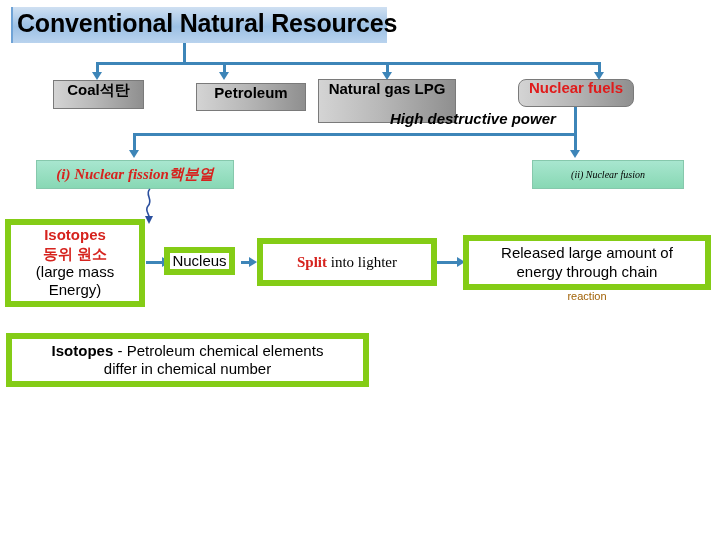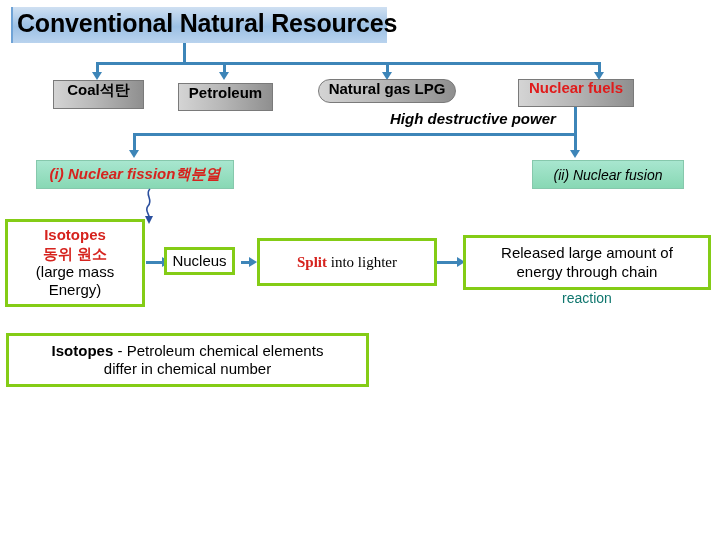--- a/index.html
+++ b/index.html
@@ -53,45 +53,46 @@
   .gbox.red{color:#e01b1b;}
 
   
   .mbox{
     position:absolute;
     background:linear-gradient(to bottom,#a8e6cf 0%,#88d8b4 100%);
     border:1px solid #86c8ac;
     box-sizing:border-box;
     display:flex;align-items:center;justify-content:center;
     white-space:nowrap;
+    font-family:Liberation Serif, serif;
   }
   .mbox .t-red{color:#d6231e;font-weight:bold;font-style:italic;font-size:15px;}
-  .mbox .t-blk{color:#000;font-style:italic;font-size:14px;}
+  .mbox .t-blk{color:#000;font-style:italic;font-size:10px;}
 
   
   .wbox{
     position:absolute;
     background:#ffffff;
-    border:3px solid #84cc16;
+    border:6px solid #84cc16;
     box-sizing:border-box;
     display:flex;align-items:center;justify-content:center;
     text-align:center;
     font-size:15px;color:#000;
     line-height:1.22;
   }
   .wbox.overflow{overflow:visible;}
   .red-b{color:#d6231e;font-weight:bold;}
   .blk-b{color:#000;font-weight:bold;}
 
   .free-txt{
     position:absolute;font-size:15px;font-weight:bold;font-style:italic;
     color:#000;white-space:nowrap;
   }
   .overflow-line{
-    position:absolute;font-size:14px;color:#0f766e;white-space:nowrap;
+    position:absolute;font-size:11px;color:#a16207;white-space:nowrap;
     text-align:center;
   }
 </style>
 </head>
 <body>
 
 <div id="stage">
 
   <div class="title-bg"></div>
   <div class="title-text">Conventional Natural Resources</div>
@@ -107,29 +108,29 @@
 
   <div class="arrow-d" style="left:92px;top:72px;"></div>
   <div class="arrow-d" style="left:219px;top:72px;"></div>
   <div class="arrow-d" style="left:382px;top:72px;"></div>
   <div class="arrow-d" style="left:594px;top:72px;"></div>
 
   <div class="gbox" style="left:53px;top:80px;width:91px;height:29px;">
     <span>Coal석탄</span>
   </div>
 
-  <div class="gbox" style="left:178px;top:83px;width:95px;height:28px;">
+  <div class="gbox" style="left:196px;top:83px;width:110px;height:28px;">
     <span>Petroleum</span>
   </div>
 
-  <div class="gbox" style="left:318px;top:79px;width:138px;height:24px;border-radius:14px;">
+  <div class="gbox" style="left:318px;top:79px;width:138px;height:44px;">
     <span>Natural gas LPG</span>
   </div>
 
-  <div class="gbox red" style="left:518px;top:79px;width:116px;height:28px;">
+  <div class="gbox red" style="left:518px;top:79px;width:116px;height:28px;border-radius:8px;">
     <span style="display:block;text-align:center;line-height:1.0;white-space:normal;width:100%;">Nuclear fuels</span>
   </div>
 
   <div class="free-txt" style="left:390px;top:110px;">High destructive power</div>
 
   <div class="ln vline" style="left:574px;top:107px;height:27px;"></div>
   <div class="ln hline" style="left:133px;top:133px;width:444px;"></div>
   <div class="ln vline" style="left:133px;top:133px;height:18px;"></div>
   <div class="ln vline" style="left:574px;top:133px;height:18px;"></div>
   <div class="arrow-d" style="left:129px;top:150px;"></div>

